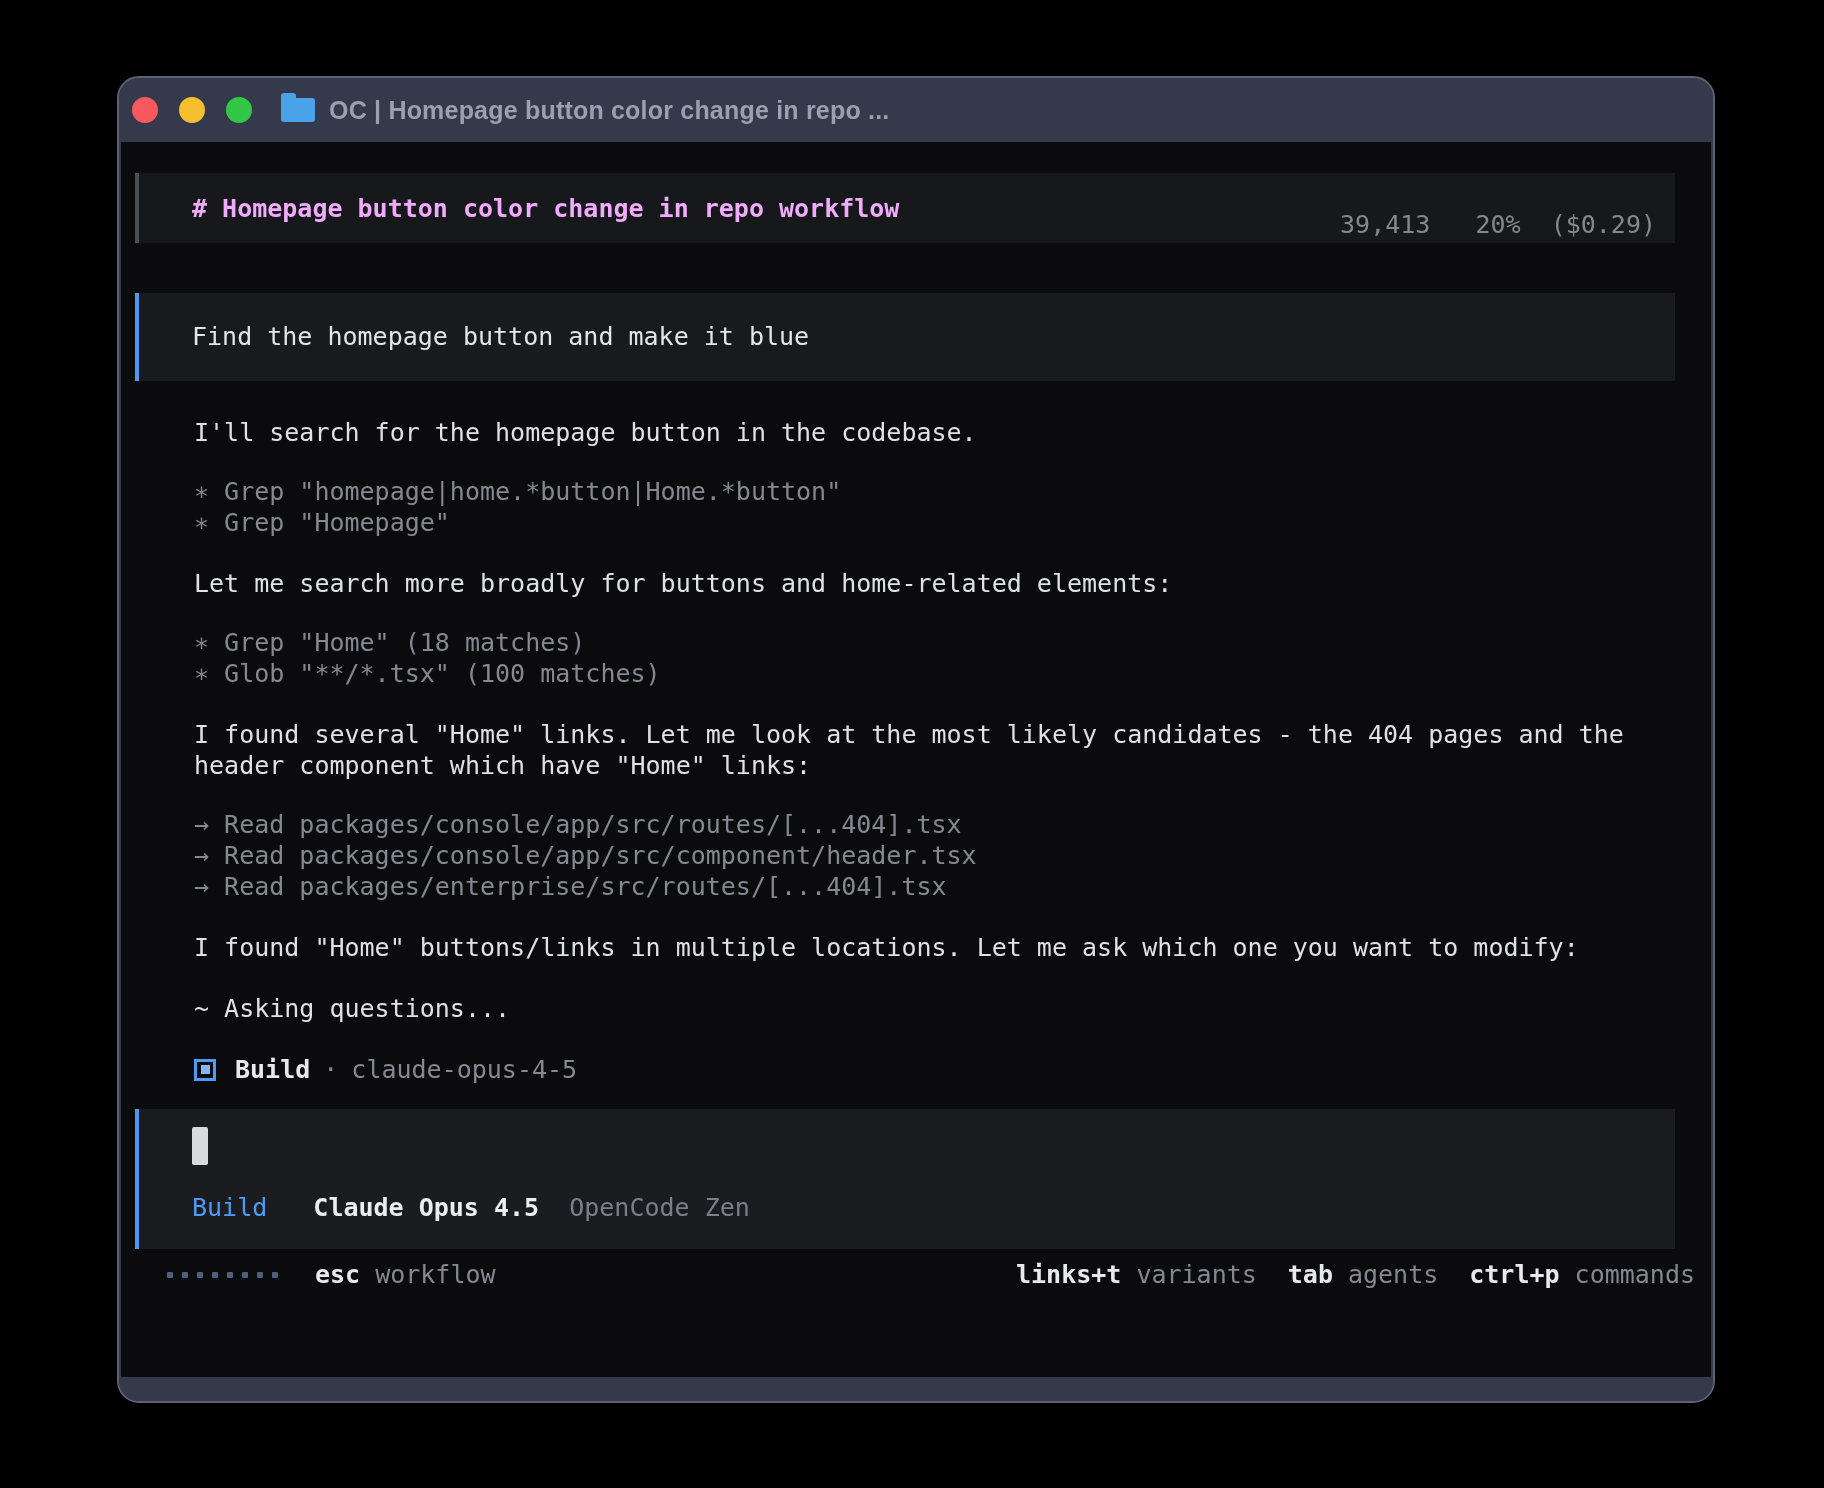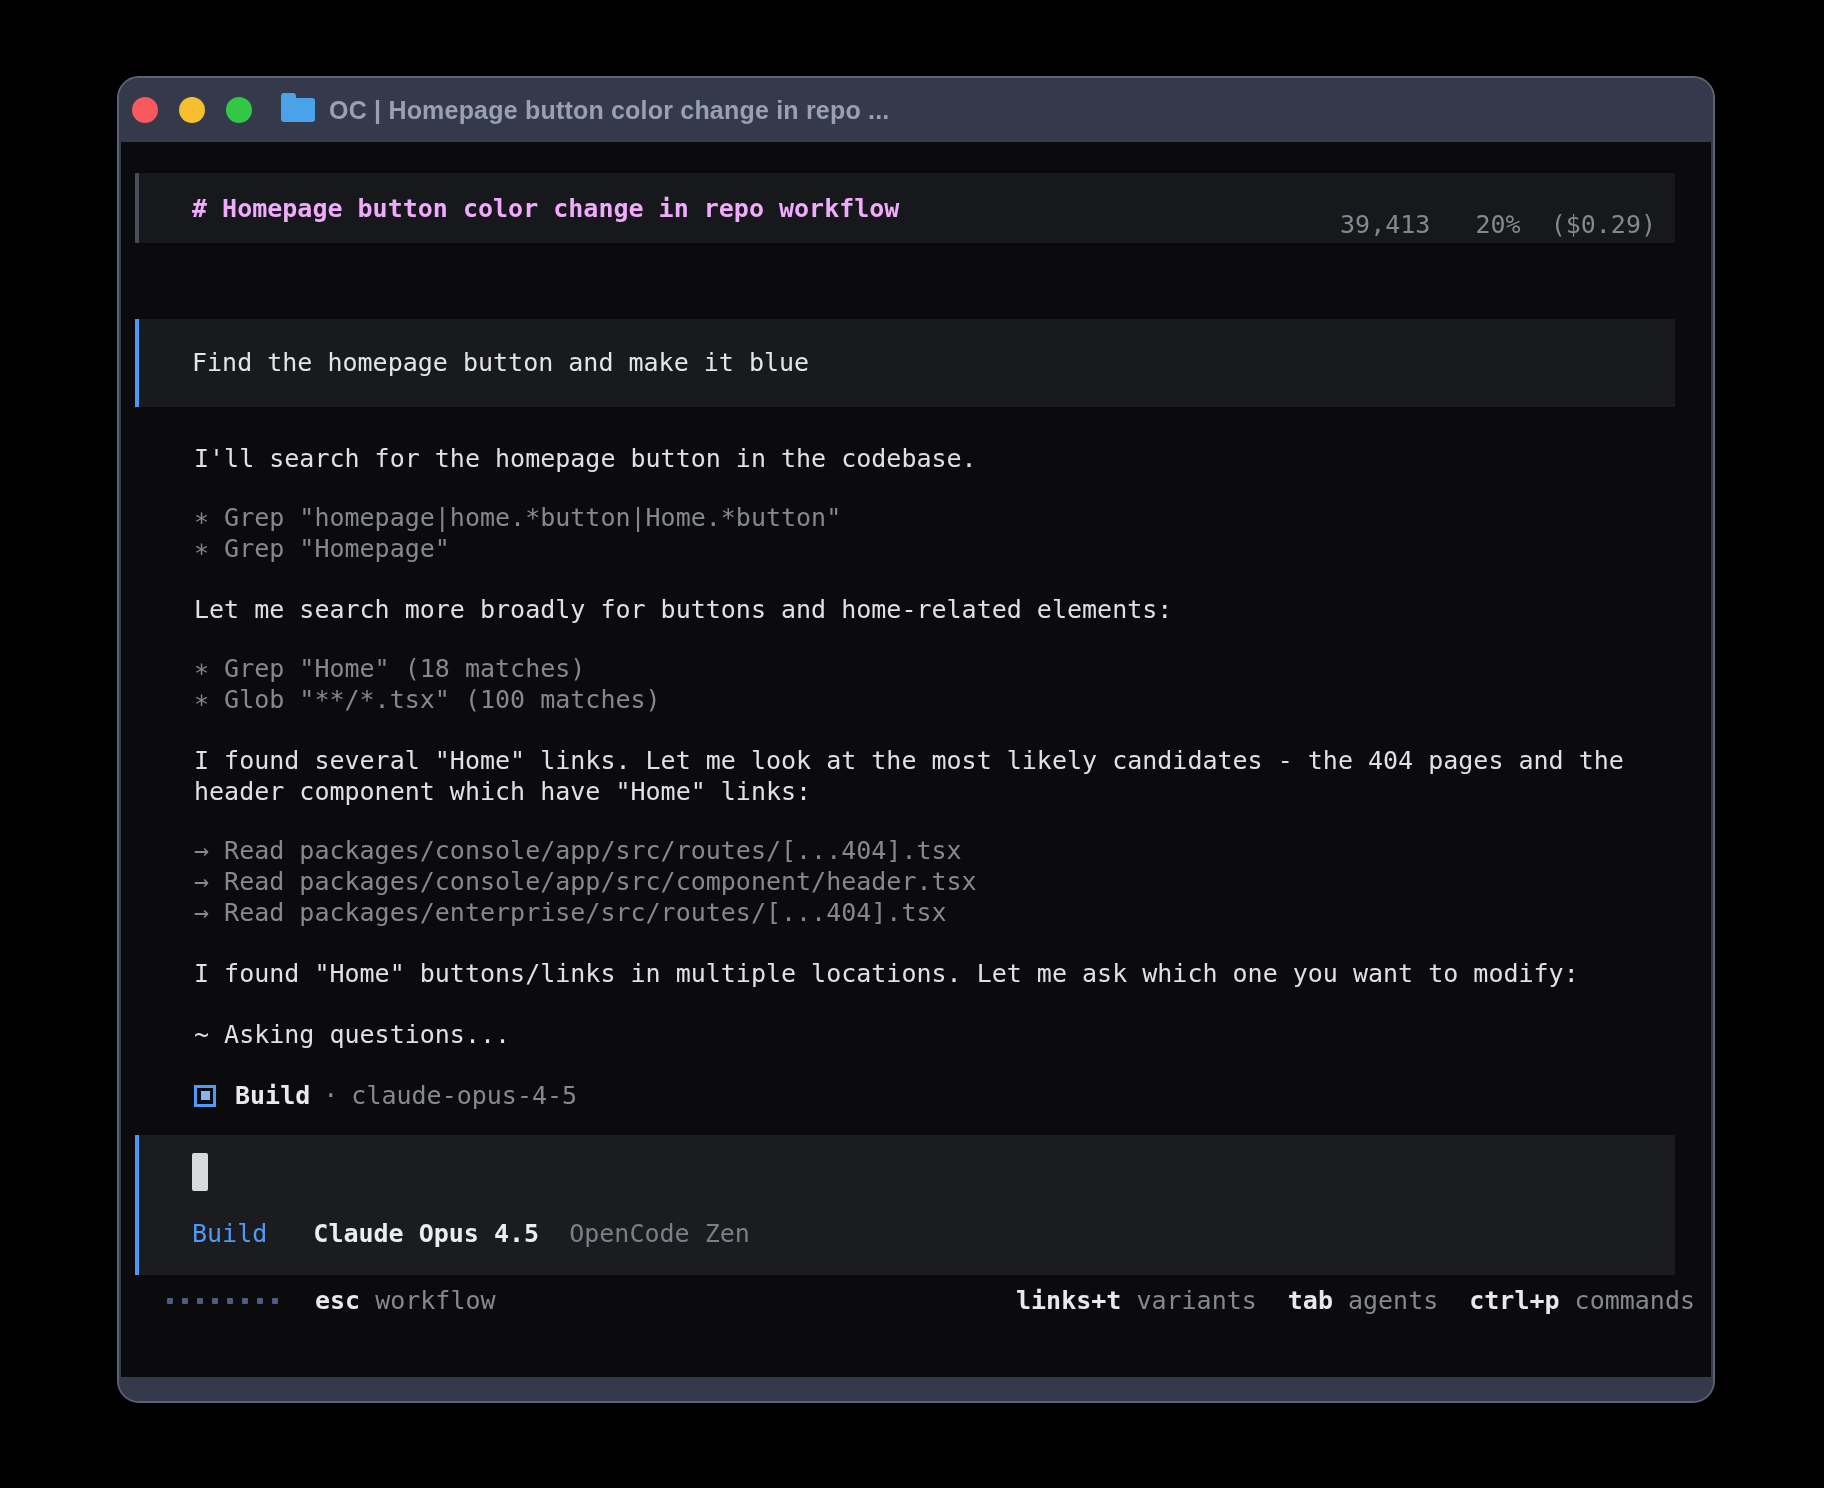--- a/index.html
+++ b/index.html
@@ -36,21 +36,21 @@
   .session-header {
     height:70px; background:#17181b; border-left:4px solid #4a4e59;
     display:flex; align-items:center; padding:0 19px 0 53px;
   }
   .session-title { font-weight:bold; color:#f0abfc; flex:1; white-space:nowrap; }
   .session-stats { color:#84878e; white-space:nowrap;margin-top:32px; }
   .session-stats .tokens { margin-right:30px; }
   .session-stats .ctx { margin-right:15px; }
 
   .user-msg {
-    margin-top:76px; background:#191a1e; border-left:4px solid #4e97f3;
+    margin-top:50px; background:#191a1e; border-left:4px solid #4e97f3;
     padding:28px 19px 29px 53px; line-height:31px; color:#e4e5e7;
   }
 
   .convo { margin:36px 36px 0 73px; width:1516px; }
   .para { line-height:31px; color:#dfe1e3; margin-top:30px; }
   .para.first { margin-top:0; }
   .tools { margin-top:28px; line-height:31px; color:#85888f; }
   .tools div { white-space:nowrap; }
 
   .agent-status { margin-top:30px; height:31px; display:flex; align-items:center; }

